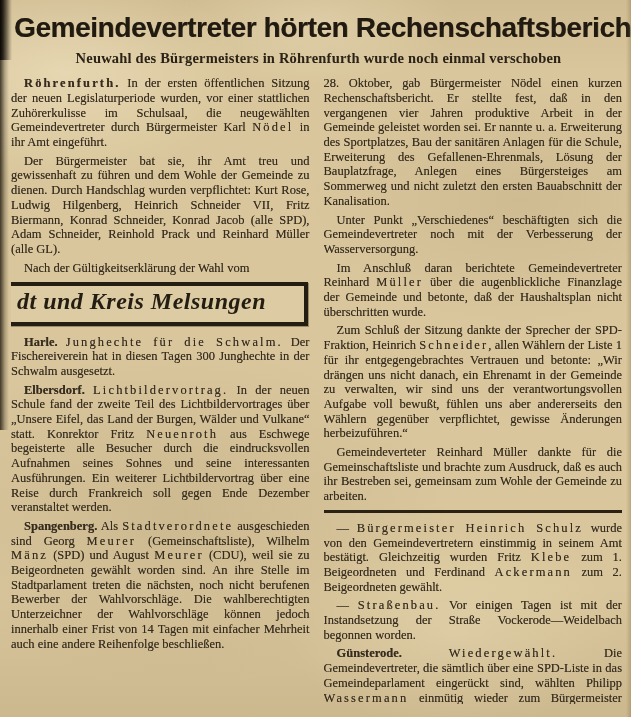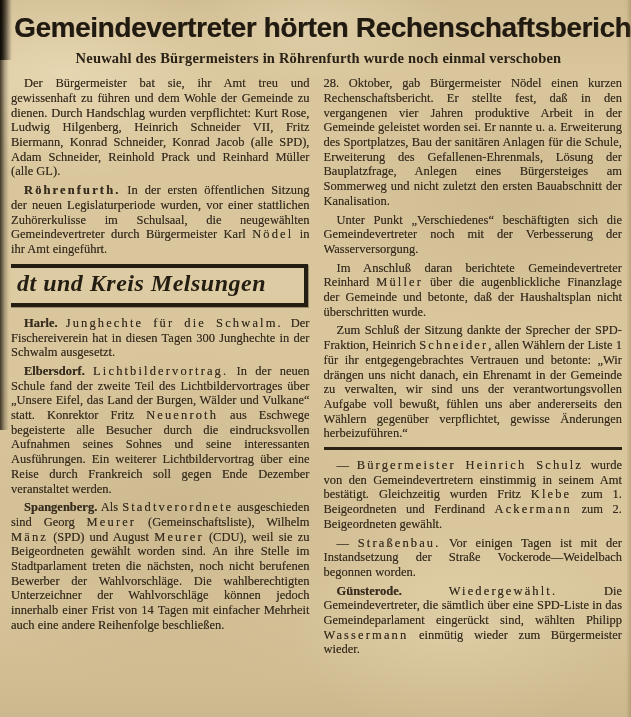--- a/index.html
+++ b/index.html
@@ -117,30 +117,32 @@
 <div class="edge-left-top"></div>
 <div class="edge-right"></div>
 
 <header>
   <h1>Gemeindevertreter hörten Rechenschaftsbericht</h1>
   <h2>Neuwahl des Bürgermeisters in Röhrenfurth wurde noch einmal verschoben</h2>
 </header>
 
 <div class="cols">
   <div class="col" id="col-left">
+      <p class="para"><span class="seg-boldspaced">Röhrenfurth.</span><span class="seg-normal"> In der ersten öffentlichen Sitzung der neuen Legislaturperiode wurden, vor einer stattlichen Zuhörerkulisse im Schulsaal, die neugewählten Gemeindevertreter durch Bürgermeister Karl </span><span class="seg-spaced">Nödel</span><span class="seg-normal"> in ihr Amt eingeführt.</span></p>
       <p class="para"><span class="seg-normal">Der Bürgermeister bat sie, ihr Amt treu und gewissenhaft zu führen und dem Wohle der Gemeinde zu dienen. Durch Handschlag wurden verpflichtet: Kurt Rose, Ludwig Hilgenberg, Heinrich Schneider VII, Fritz Biermann, Konrad Schneider, Konrad Jacob (alle SPD), Adam Schneider, Reinhold Prack und Reinhard Müller (alle GL).</span></p>
-      <p class="para"><span class="seg-boldspaced">Röhrenfurth.</span><span class="seg-normal"> In der ersten öffentlichen Sitzung der neuen Legislaturperiode wurden, vor einer stattlichen Zuhörerkulisse im Schulsaal, die neugewählten Gemeindevertreter durch Bürgermeister Karl </span><span class="seg-spaced">Nödel</span><span class="seg-normal"> in ihr Amt eingeführt.</span></p>
+      <p class="para"><span class="seg-normal">Nach der Gültigkeitserklärung der Wahl vom</span></p>
       <div class="section-box"><span class="section-box-title">dt und Kreis Melsungen</span></div>
       <p class="para"><span class="seg-bold">Harle.</span><span class="seg-normal"> </span><span class="seg-spaced">Junghechte für die Schwalm.</span><span class="seg-normal"> Der Fischereiverein hat in diesen Tagen 300 Junghechte in der Schwalm ausgesetzt.</span></p>
       <p class="para"><span class="seg-bold">Elbersdorf.</span><span class="seg-normal"> </span><span class="seg-spaced">Lichtbildervortrag.</span><span class="seg-normal"> In der neuen Schule fand der zweite Teil des Lichtbildervortrages über „Unsere Eifel, das Land der Burgen, Wälder und Vulkane“ statt. Konrektor Fritz </span><span class="seg-spaced">Neuenroth</span><span class="seg-normal"> aus Eschwege begeisterte alle Besucher durch die eindrucksvollen Aufnahmen seines Sohnes und seine interessanten Ausführungen. Ein weiterer Lichtbildervortrag über eine Reise durch Frankreich soll gegen Ende Dezember veranstaltet werden.</span></p>
       <p class="para"><span class="seg-bold">Spangenberg.</span><span class="seg-normal"> Als </span><span class="seg-spaced">Stadtverordnete</span><span class="seg-normal"> ausgeschieden sind Georg </span><span class="seg-spaced">Meurer</span><span class="seg-normal"> (Gemeinschaftsliste), Wilhelm </span><span class="seg-spaced">Mänz</span><span class="seg-normal"> (SPD) und August </span><span class="seg-spaced">Meurer</span><span class="seg-normal"> (CDU), weil sie zu Beigeordneten gewählt worden sind. An ihre Stelle im Stadtparlament treten die nächsten, noch nicht berufenen Bewerber der Wahlvorschläge. Die wahlberechtigten Unterzeichner der Wahlvorschläge können jedoch innerhalb einer Frist von 14 Tagen mit einfacher Mehrheit auch eine andere Reihenfolge beschließen.</span></p>
     </div>
   <div class="col" id="col-right">
       <p class="para no-indent"><span class="seg-normal">28. Oktober, gab Bürgermeister Nödel einen kurzen Rechenschaftsbericht. Er stellte fest, daß in den vergangenen vier Jahren produktive Arbeit in der Gemeinde geleistet worden sei. Er nannte u. a. Erweiterung des Sportplatzes, Bau der sanitären Anlagen für die Schule, Erweiterung des Gefallenen-Ehrenmals, Lösung der Bauplatzfrage, Anlegen eines Bürgersteiges am Sommerweg und nicht zuletzt den ersten Bauabschnitt der Kanalisation.</span></p>
       <p class="para"><span class="seg-normal">Unter Punkt „Verschiedenes“ beschäftigten sich die Gemeindevertreter noch mit der Verbesserung der Wasserversorgung.</span></p>
       <p class="para"><span class="seg-normal">Im Anschluß daran berichtete Gemeindevertreter Reinhard </span><span class="seg-spaced">Müller</span><span class="seg-normal"> über die augenblickliche Finanzlage der Gemeinde und betonte, daß der Haushaltsplan nicht überschritten wurde.</span></p>
       <p class="para"><span class="seg-normal">Zum Schluß der Sitzung dankte der Sprecher der SPD-Fraktion, Heinrich </span><span class="seg-spaced">Schneider</span><span class="seg-normal">, allen Wählern der Liste 1 für ihr entgegengebrachtes Vertrauen und betonte: „Wir drängen uns nicht danach, ein Ehrenamt in der Gemeinde zu verwalten, wir sind uns der verantwortungsvollen Aufgabe voll bewußt, fühlen uns aber andererseits den Wählern gegenüber verpflichtet, gewisse Änderungen herbeizuführen.“</span></p>
+      <p class="para"><span class="seg-normal">Gemeindeverteter Reinhard Müller dankte für die Gemeinschaftsliste und brachte zum Ausdruck, daß es auch ihr Bestreben sei, gemeinsam zum Wohle der Gemeinde zu arbeiten.</span></p>
       <div class="col-rule"></div>
       <p class="para"><span class="seg-normal">— </span><span class="seg-spaced">Bürgermeister Heinrich Schulz</span><span class="seg-normal"> wurde von den Gemeindevertretern einstimmig in seinem Amt bestätigt. Gleichzeitig wurden Fritz </span><span class="seg-spaced">Klebe</span><span class="seg-normal"> zum 1. Beigeordneten und Ferdinand </span><span class="seg-spaced">Ackermann</span><span class="seg-normal"> zum 2. Beigeordneten gewählt.</span></p>
       <p class="para"><span class="seg-normal">— </span><span class="seg-spaced">Straßenbau.</span><span class="seg-normal"> Vor einigen Tagen ist mit der Instandsetzung der Straße Vockerode—Weidelbach begonnen worden.</span></p>
       <p class="para"><span class="seg-bold">Günsterode.</span><span class="seg-normal"> </span><span class="seg-spaced">Wiedergewählt.</span><span class="seg-normal"> Die Gemeindevertreter, die sämtlich über eine SPD-Liste in das Gemeindeparlament eingerückt sind, wählten Philipp </span><span class="seg-spaced">Wassermann</span><span class="seg-normal"> einmütig wieder zum Bürgermeister wieder.</span></p>
     </div>
 </div>
 
 </body></html>

